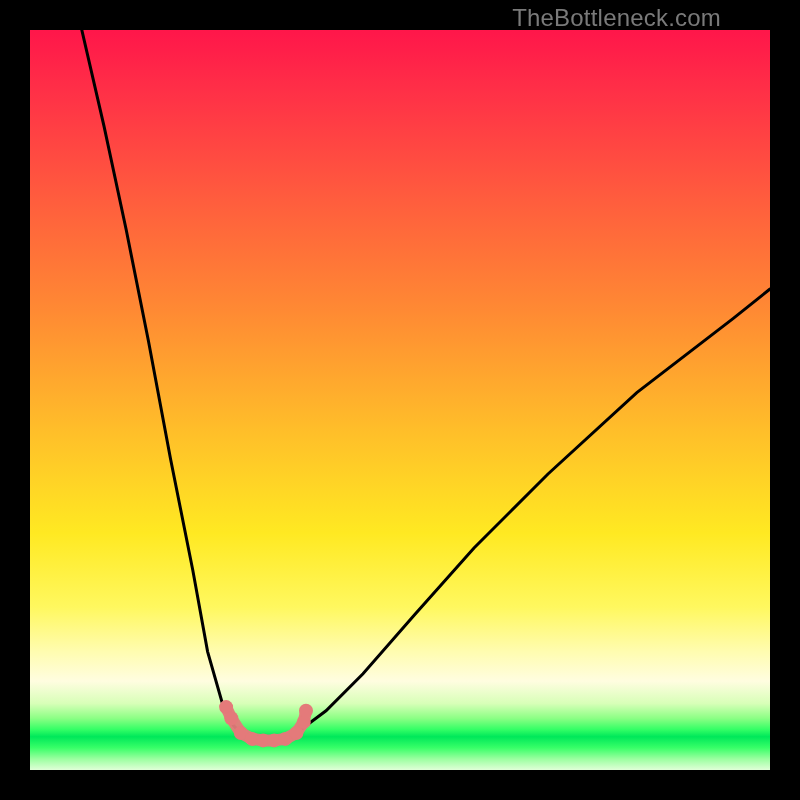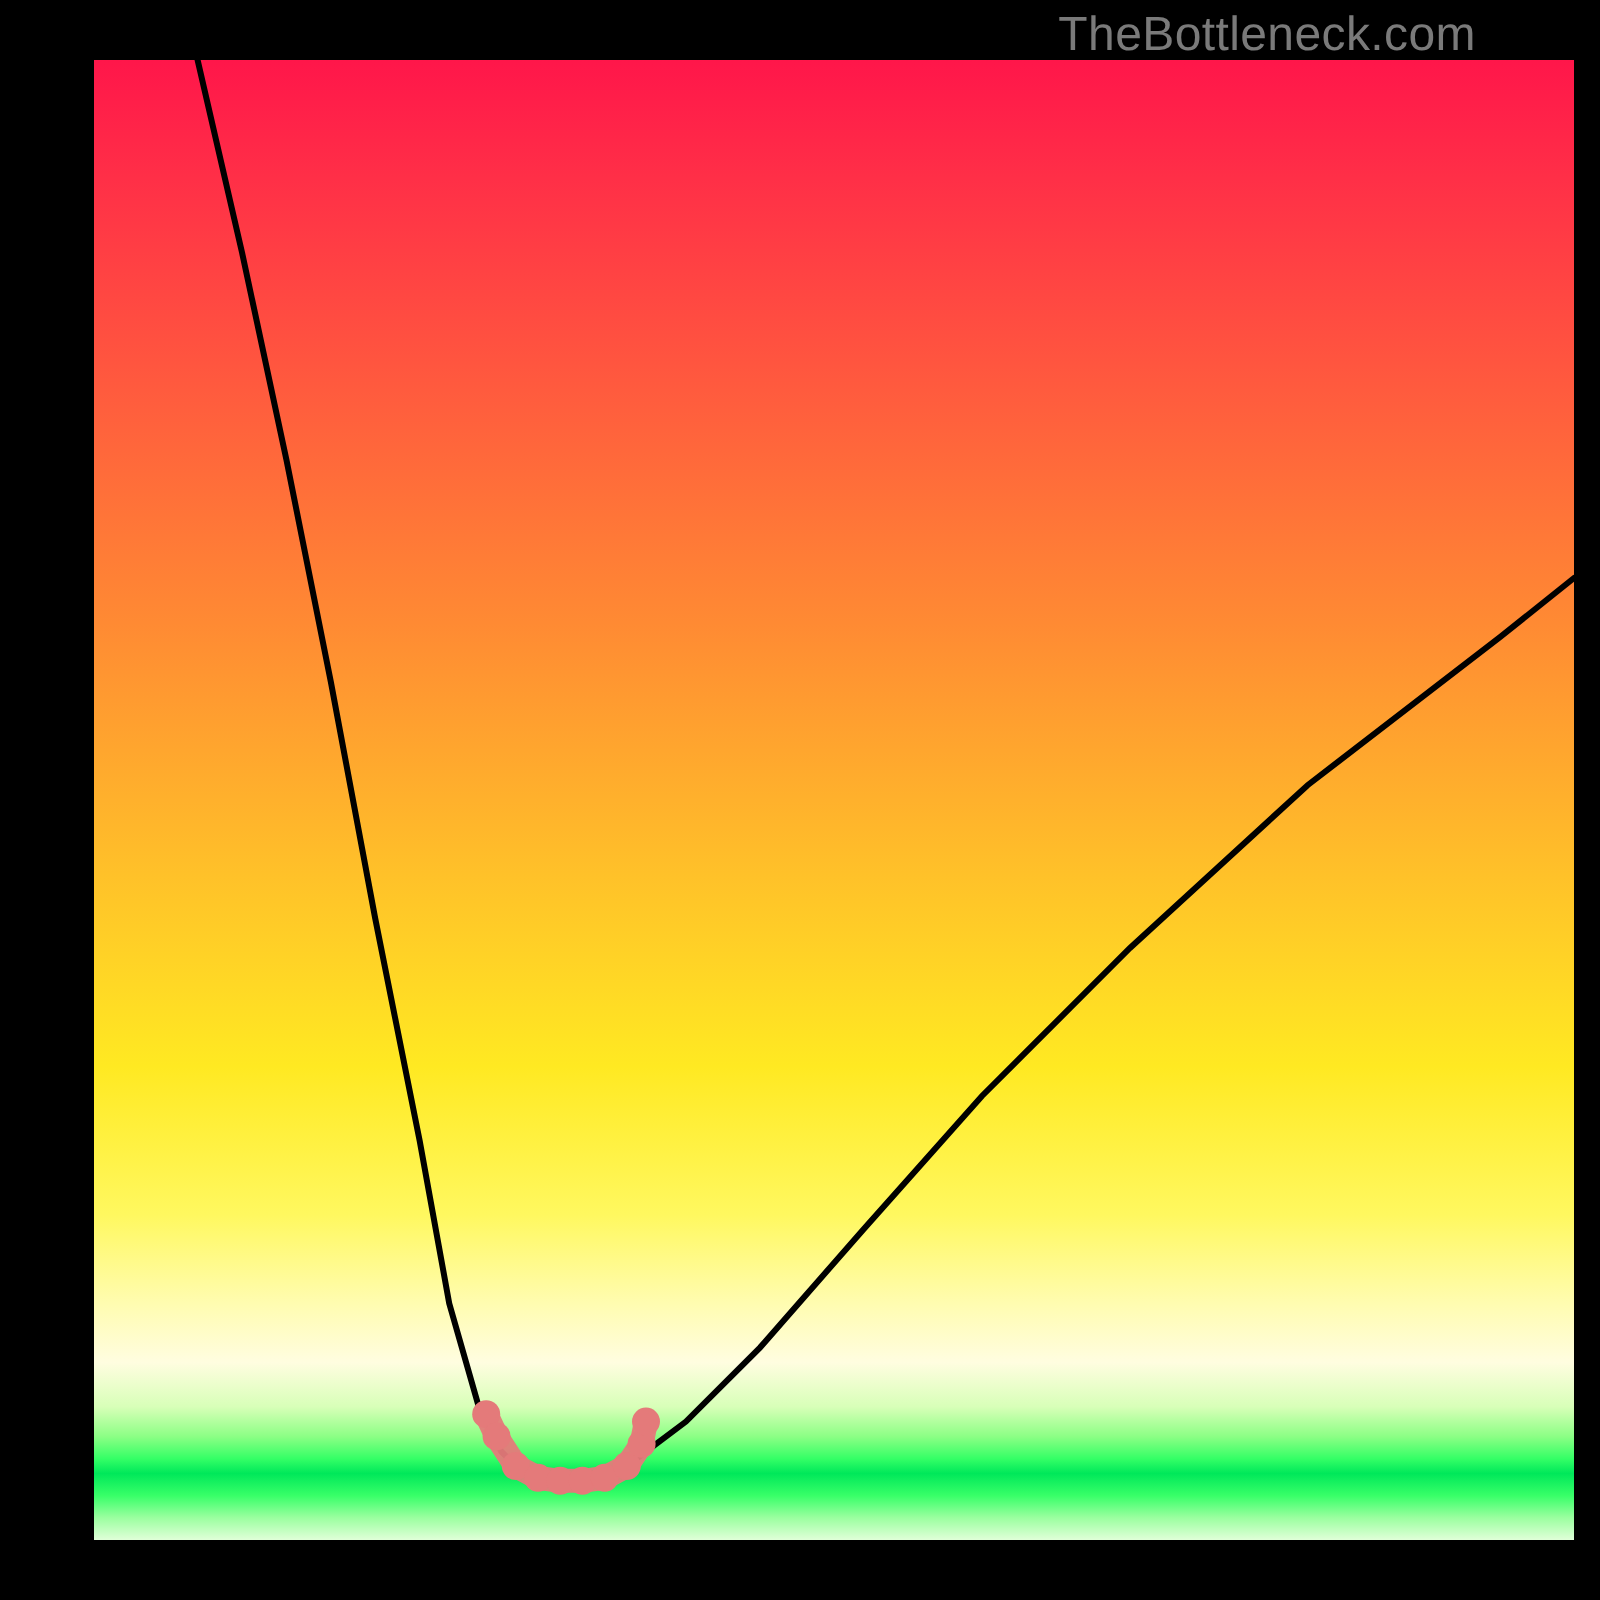--- a/index.html
+++ b/index.html
@@ -6,21 +6,21 @@
     margin: 0;
     padding: 0;
     width: 800px;
     height: 800px;
     overflow: hidden;
     background: #000;
     font-family: Arial, Helvetica, sans-serif;
   }
   .frame {
     position: absolute;
-    left: 17px;
+    left: 0;
     top: 0;
     width: 731px;
     height: 800px;
     background: #000;
   }
   .plot {
     position: absolute;
     left: 30px;
     top: 30px;
     width: 740px;

